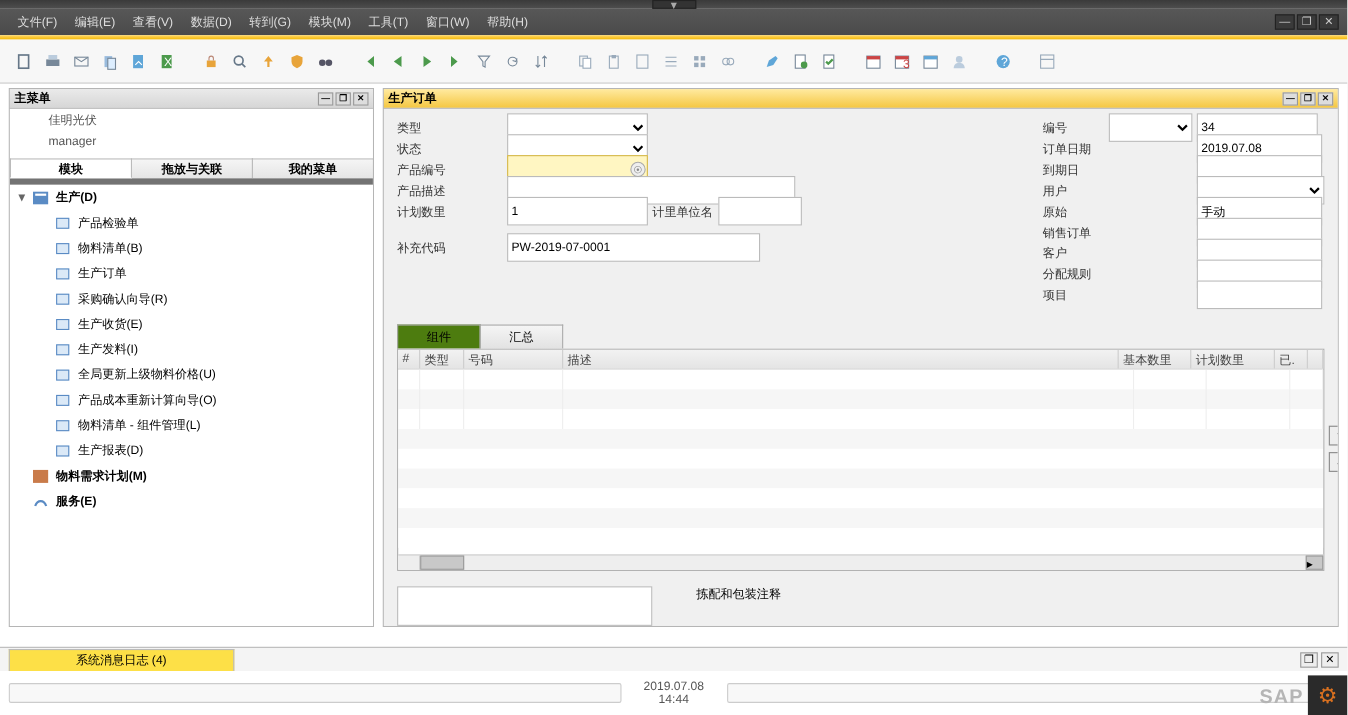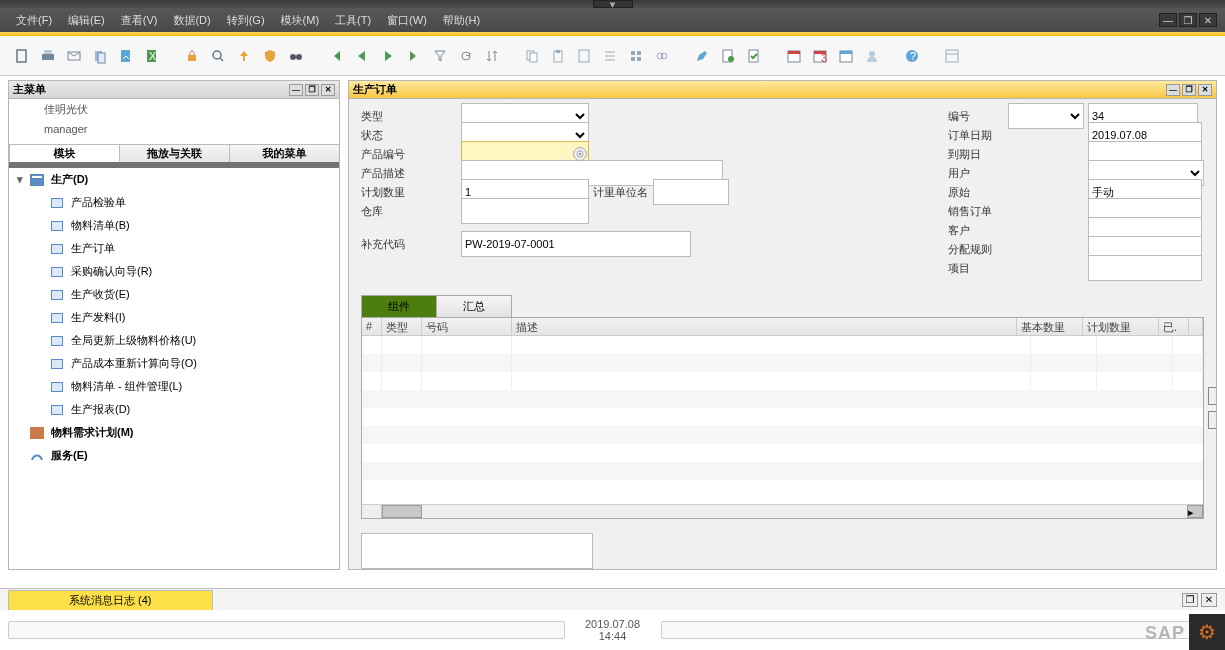--- a/index.html
+++ b/index.html
@@ -454,24 +454,20 @@
             </div>
           <div class="form-row">
               <span class="lbl">产品描述</span>
               <input class="inp-lg" style="">
             </div>
           <div class="form-row">
               <span class="lbl">计划数里</span>
               <input class="inp-md" value="1" style="">
               <span class="lbl2" style="margin-left:4px">计里单位名</span>
               <input class="inp-sm" style="">
-            </div>
-          <div class="form-row">
-              <span class="lbl">仓库</span>
-              <input class="inp-md" style="">
             </div>
           <div class="form-row" style="margin-top:14px">
               <span class="lbl">补充代码</span>
               <input style="width: 230px;" value="PW-2019-07-0001">
             </div>
         </div>
         <div class="form-col" style="margin-left:auto">
           <div class="form-row">
               <span class="lbl2">编号</span>
               <select class="inp-sm"><option>主</option></select>
@@ -573,20 +569,23 @@
         <div class="side-arrows">
           <div class="abtn">↑</div>
           <div class="abtn">↓</div>
         </div>
       </div>
 
       <div class="notes-row">
         <div style="display:flex">
             <textarea style=""></textarea>
           </div>
+        <div style="display:flex">
+            <span class="lbl">拣配和包装注释</span>
+          </div>
       </div>
 
     </div>
   </div>
 </div>
 
 <div class="bottom-zone">
   <div class="syslog-bar">
     <div class="syslog-tab">系统消息日志 (4)</div>
     <div class="closers">

